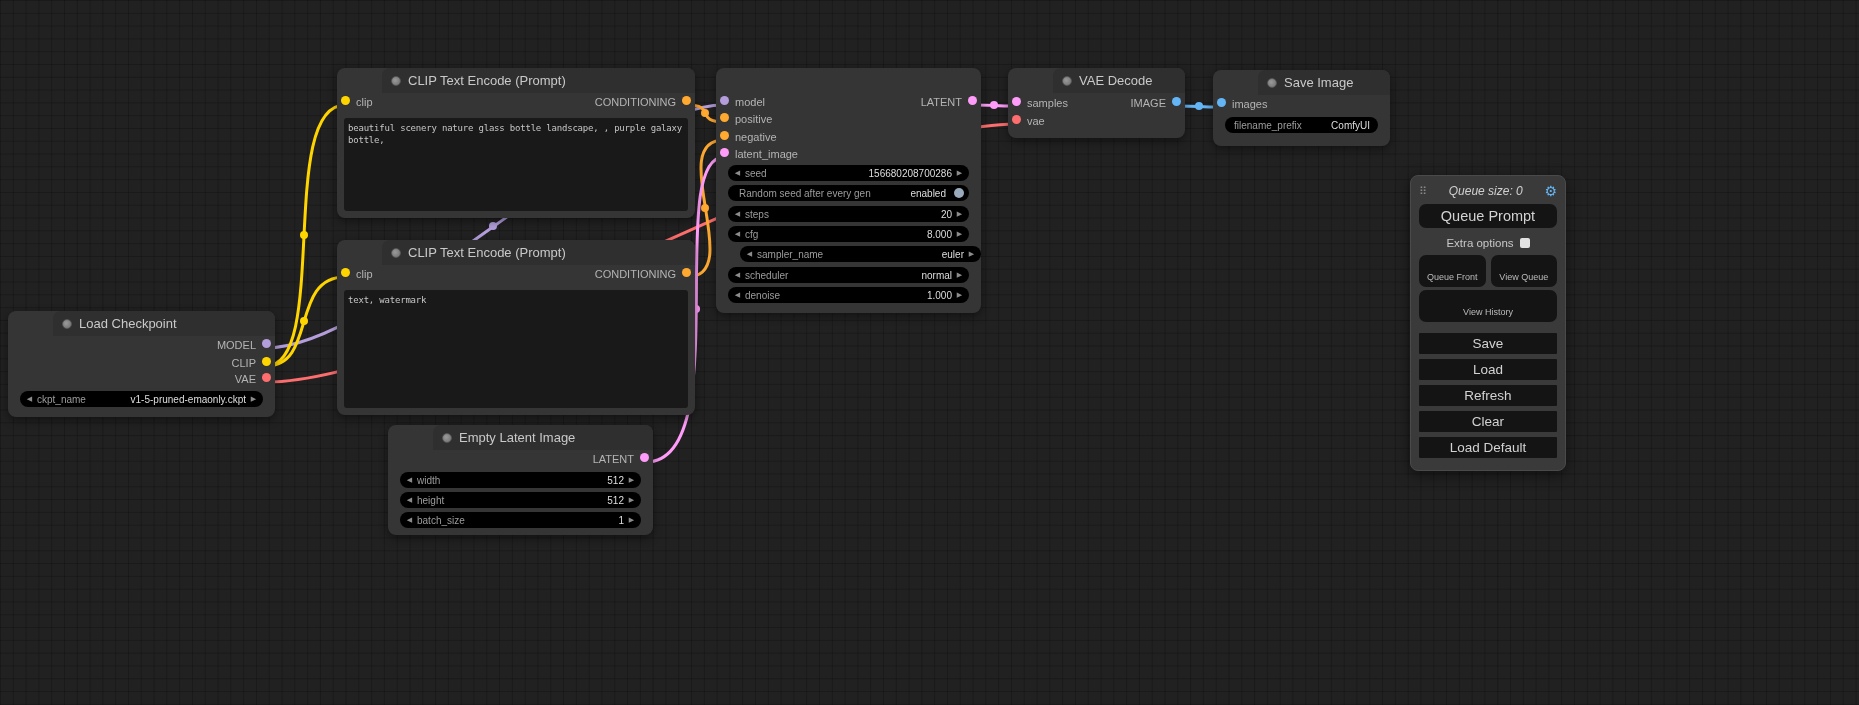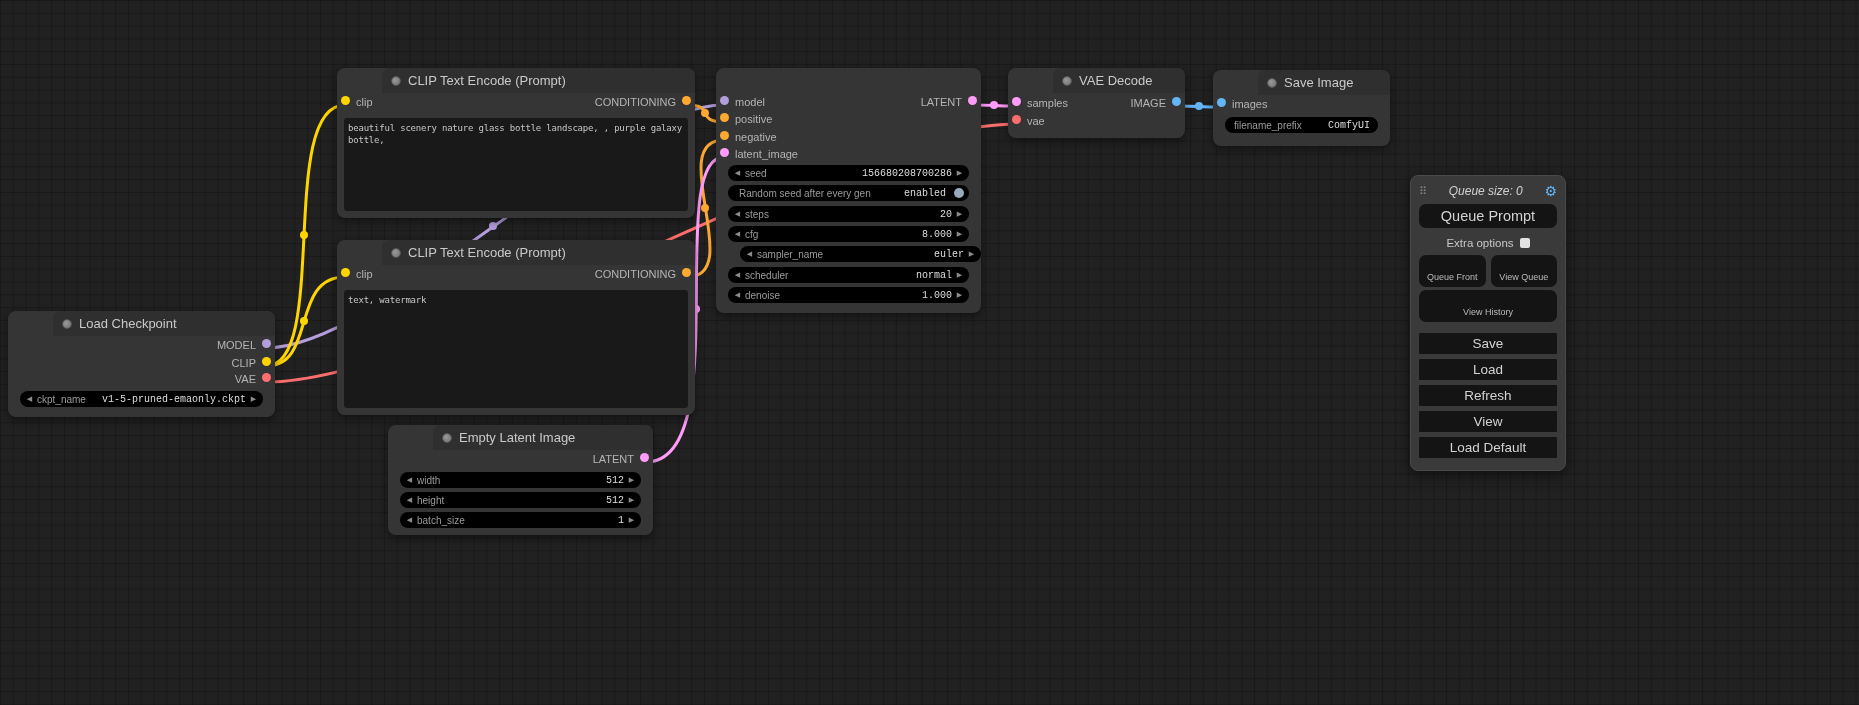--- a/index.html
+++ b/index.html
@@ -21,21 +21,21 @@
     background:radial-gradient(circle at 40% 40%,#9a9a9a,#6d6d6d);border:1px solid #565656;}
   .slot{position:absolute;height:18px;display:flex;align-items:flex-start;gap:6px;
     font-size:11px;color:#b4b4b4;white-space:nowrap;}
   .slot.in{left:4px;}
   .slot.out{right:4px;flex-direction:row-reverse;}
   .pdot{width:9px;height:9px;border-radius:50%;flex:none;background:#888;cursor:crosshair;}
   .widget{position:absolute;height:16px;background:#000000;border-radius:8px;display:flex;
     align-items:center;padding:0 5px;font-size:10px;cursor:pointer;}
   .warr{color:#8c8c8c;font-size:7px;line-height:16px;width:9px;text-align:center;flex:none;}
   .wname{color:#9c9c9c;margin-left:3px;white-space:nowrap;}
-  .wval{color:#dedede;margin-left:auto;margin-right:3px;white-space:nowrap;font-family:Liberation Mono, monospace;}
+  .wval{color:#dedede;margin-left:auto;margin-right:3px;white-space:nowrap;}
   .knob{width:10px;height:10px;border-radius:50%;background:#98aabb;margin-left:5px;flex:none;}
   .prompt{position:absolute;background:#191919;border:none;border-radius:3px;resize:none;
     overflow:hidden;color:#c6c6c6;font-family:"DejaVu Sans Mono",monospace;font-size:9px;
     letter-spacing:-0.2px;line-height:12px;padding:4px;outline:none;}
 
   #menu{position:absolute;z-index:3;background:#3a3a3a;border:1px solid #4a4a4a;
     border-radius:8px;box-shadow:0 4px 14px rgba(0,0,0,0.5);padding:4px 8px 12px;}
   .menu-header{display:flex;align-items:center;height:22px;color:#d0d0d0;font-size:12px;}
   .drag{color:#8a8a8a;font-size:11px;margin-right:2px;cursor:grab;}
   .qsize{flex:1;text-align:center;font-style:italic;}
@@ -279,18 +279,18 @@
       <button class="pill">Queue Front</button>
       <button class="pill">View Queue</button>
     </div>
     <div class="pill-row center">
       <button class="pill">View History</button>
     </div>
     <div class="btn-stack">
       <button class="mbtn">Save</button>
       <button class="mbtn">Load</button>
       <button class="mbtn">Refresh</button>
-      <button class="mbtn">View</button>
+      <button class="mbtn">Clear</button>
       <button class="mbtn">Load Default</button>
     </div>
   </div>
 
 </div>
 
 </body></html>

